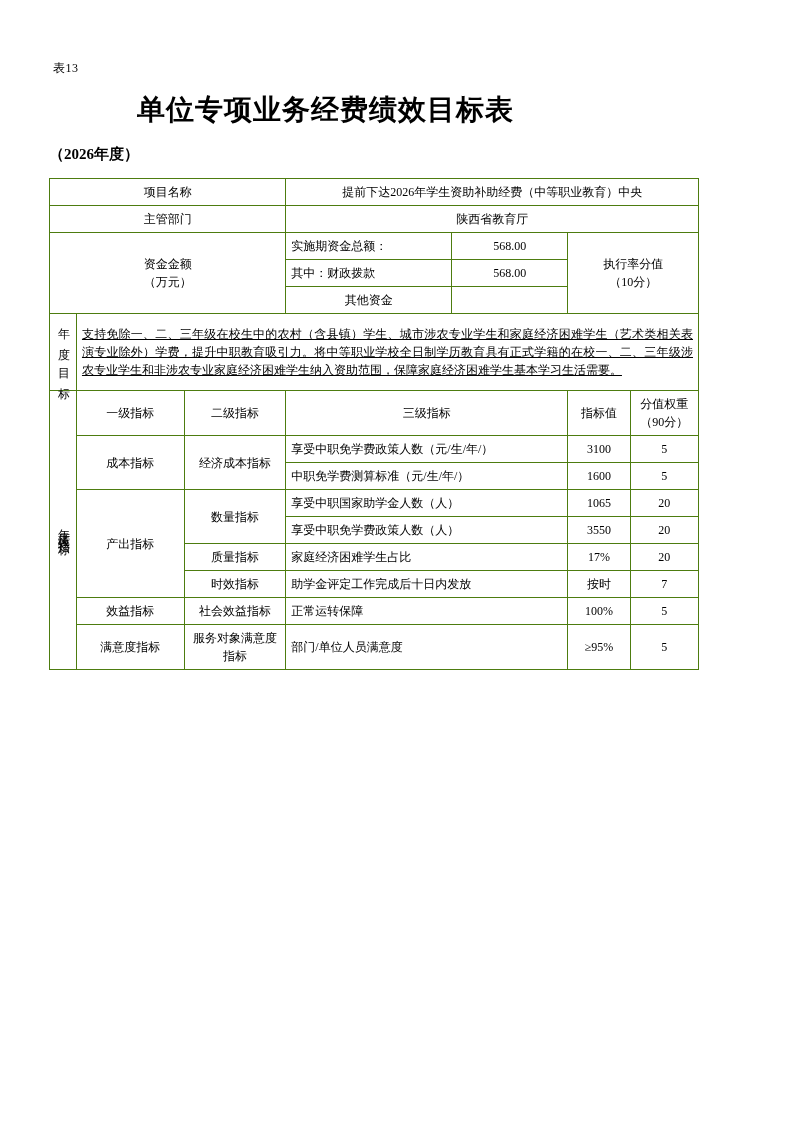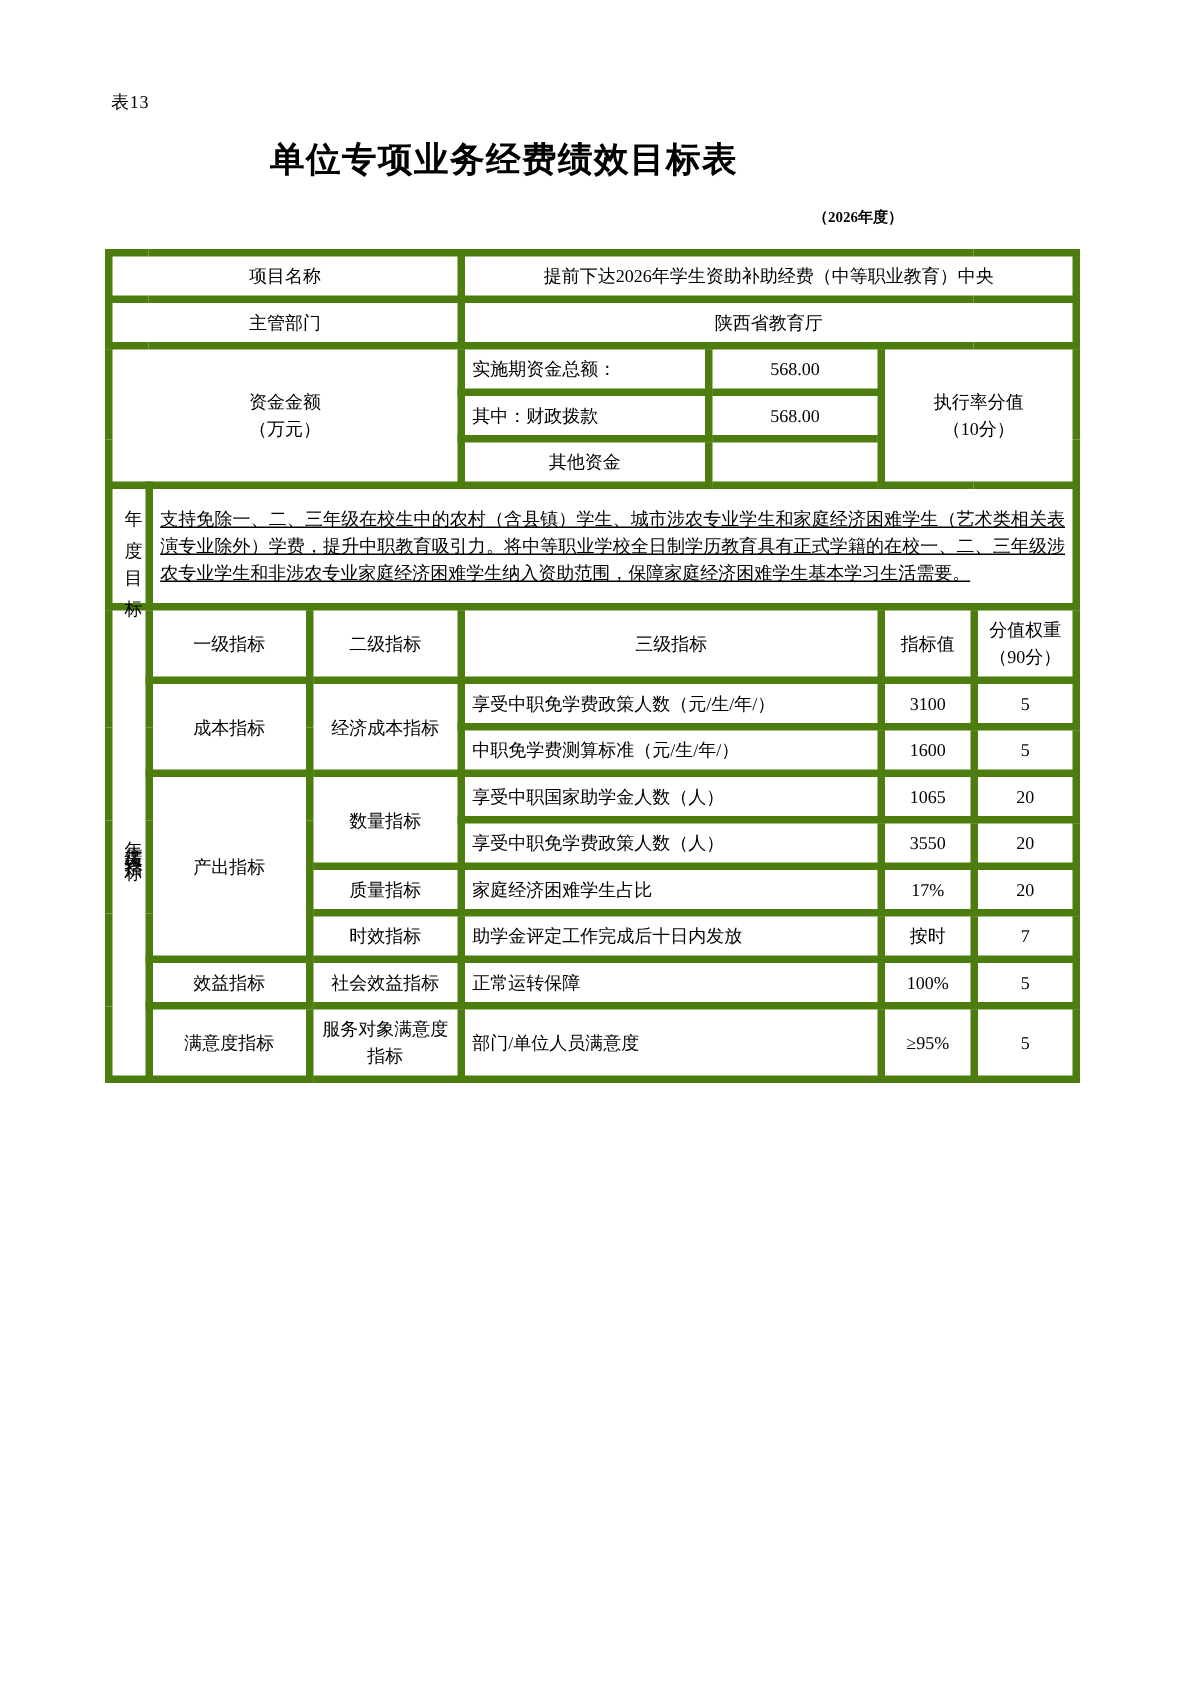--- a/index.html
+++ b/index.html
@@ -12,53 +12,53 @@
     height: 1122px;
     font-family: "Liberation Serif", "DejaVu Serif", serif;
     color: #000;
     position: relative;
   }
   .page {
     position: relative;
     width: 672px;
     height: 1122px;
     box-sizing: border-box;
-    padding: 60px 70px 0 70px;
+    padding: 60px 70px 0 49px;
   }
   .sheet-no {
     font-size: 12px;
     font-family: "Liberation Serif", serif;
     margin-left: 4px;
     margin-bottom: 10px;
     letter-spacing: 0.5px;
   }
   .doc-title {
     text-align: center;
-    font-size: 23px;
+    font-size: 28px;
     font-weight: bold;
     letter-spacing: 1px;
     margin-top: 14px;
     margin-bottom: 0;
     font-family: Liberation Sans, sans-serif;
   }
   .doc-subtitle {
-    text-align: right;
-    font-size: 10px;
+    text-align: left;
+    font-size: 15px;
     font-weight: bold;
     margin-top: 16px;
     margin-bottom: 14px;
   }
   table.main {
     border-collapse: collapse;
     width: 650px;
     margin: 0 auto;
     table-layout: fixed;
   }
   table.main td {
-    border: 5px solid #4d7c0f;
+    border: 1px solid #4d7c0f;
     font-size: 12px;
     padding: 4px 5px;
     vertical-align: middle;
     line-height: 1.5;
   }
   .c { text-align: center; }
   .l { text-align: left; }
   .r { text-align: center; padding-right: 12px; }
   .vert {
     writing-mode: vertical-rl;

